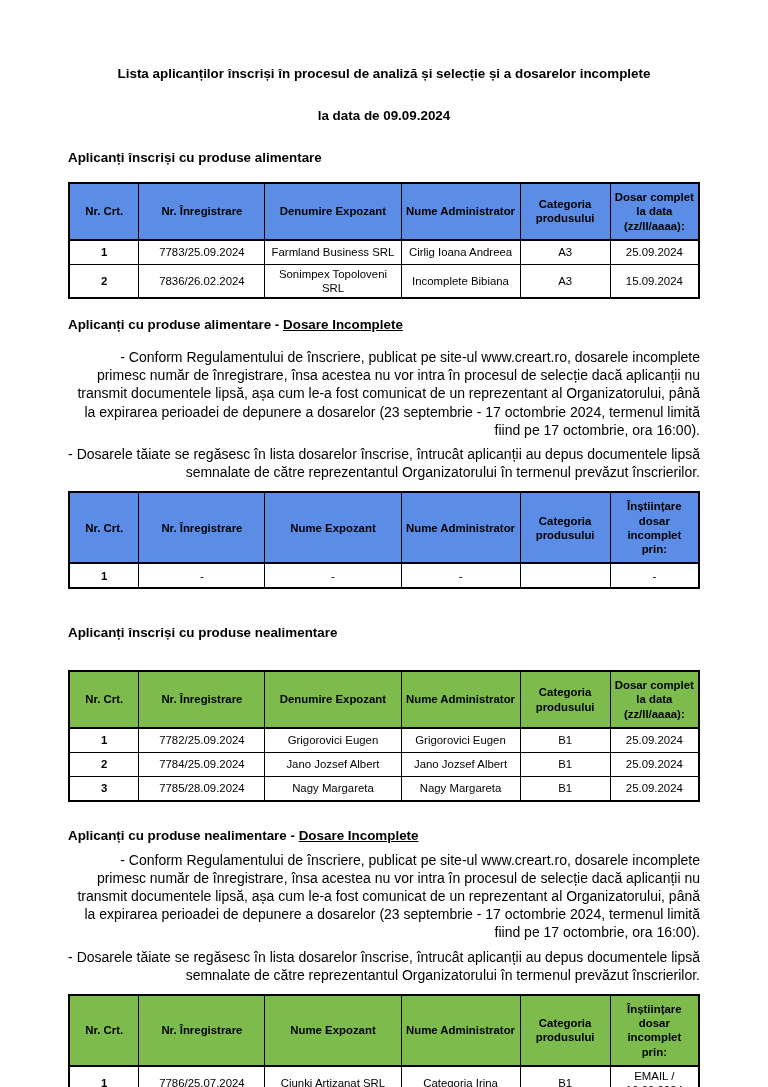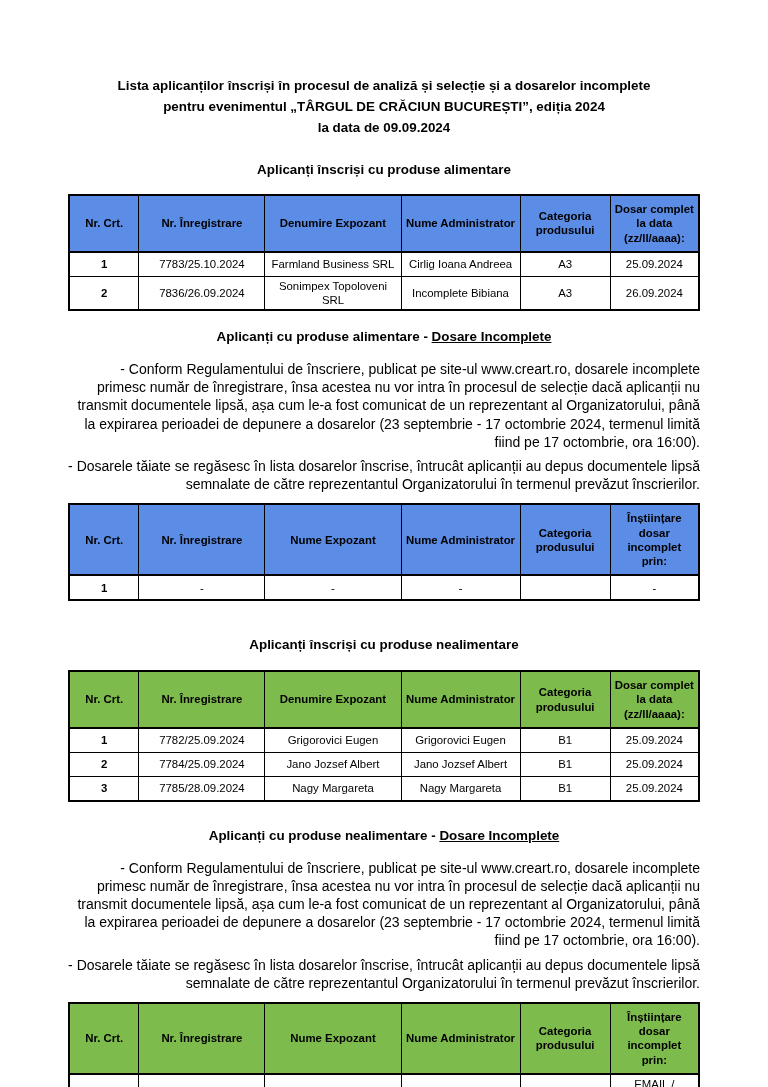--- a/index.html
+++ b/index.html
@@ -16,33 +16,32 @@
   }
   .doc {
     padding: 64px 68px 0 68px;
     box-sizing: border-box;
   }
   .doc-title {
     font-size: 13.4px;
     font-weight: bold;
     text-align: center;
     line-height: 1.55;
-    margin: 12px 0 22px 0;
+    margin: 0 0 22px 0;
   }
   .section-heading {
     font-size: 13.4px;
     font-weight: bold;
-    text-align: center;
     line-height: 1.55;
     margin: 0;
   }
   .heading-registered-food { margin-bottom: 13px; }
   .heading-incomplete-food { margin-top: 16px; margin-bottom: 12px; }
-  .heading-registered-nonfood { margin-top: 34px; margin-bottom: 14px; }
-  .heading-incomplete-nonfood { margin-top: 24px; margin-bottom: 12px; }
+  .heading-registered-nonfood { margin-top: 34px; margin-bottom: 26px; }
+  .heading-incomplete-nonfood { margin-top: 24px; margin-bottom: 4px; }
   .underlined { text-decoration: underline; }
 
   .note {
     font-size: 14px;
     line-height: 1.3;
     margin: 4px 0 6px 0;
     text-align: right;
   }
   .notes { margin-bottom: 10px; }
 
@@ -82,21 +81,21 @@
   .col-cat   { width: 14.3%; }
   .col-last  { width: 14.1%; }
 </style>
 </head>
 <body>
 
 <div class="doc">
 
   <h1 class="doc-title">
     <span>Lista aplicanților înscriși în procesul de analiză și selecție și a dosarelor incomplete</span><br>
-    <span>pentru evenimentul „TÂRGUL DE CRĂCIUN BUCUREȘTI”, ediția 2024</span><br>
+    <br>
     <span>la data de 09.09.2024</span>
   </h1>
 
   <h2 class="section-heading heading-registered-food">Aplicanți înscriși cu produse alimentare</h2>
 
   <table class="data-table blue">
     <colgroup>
       <col class="col-nr">
         <col class="col-reg">
         <col class="col-expo">
@@ -110,33 +109,33 @@
         <th>Nr. Înregistrare</th>
         <th>Denumire Expozant</th>
         <th>Nume Administrator</th>
         <th>Categoria produsului</th>
         <th>Dosar complet la data (zz/ll/aaaa):</th>
       </tr>
     </thead>
     <tbody>
       <tr>
         <td>1</td>
-        <td>7783/25.10.2024</td>
+        <td>7783/25.09.2024</td>
         <td>Farmland Business SRL</td>
         <td>Cirlig Ioana Andreea</td>
         <td>A3</td>
         <td>25.09.2024</td>
       </tr>
       <tr>
         <td>2</td>
-        <td>7836/26.09.2024</td>
+        <td>7836/26.02.2024</td>
         <td>Sonimpex Topoloveni SRL</td>
         <td>Incomplete Bibiana</td>
         <td>A3</td>
-        <td>26.09.2024</td>
+        <td>15.09.2024</td>
       </tr>
     </tbody>
   </table>
 
   <h2 class="section-heading heading-incomplete-food"><span>Aplicanți cu produse alimentare - </span><span class="underlined">Dosare Incomplete</span></h2>
 
   <div class="notes">
     <p class="note">- Conform Regulamentului de înscriere, publicat pe site-ul www.creart.ro, dosarele incomplete primesc număr de înregistrare, însa acestea nu vor intra în procesul de selecție dacă aplicanții nu transmit documentele lipsă, așa cum le-a fost comunicat de un reprezentant al Organizatorului, până la expirarea perioadei de depunere a dosarelor (23 septembrie - 17 octombrie 2024, termenul limită fiind pe 17 octombrie, ora 16:00).</p>
     <p class="note">- Dosarele tăiate se regăsesc în lista dosarelor înscrise, întrucât aplicanții au depus documentele lipsă semnalate de către reprezentantul Organizatorului în termenul prevăzut înscrierilor.</p>
   </div>

